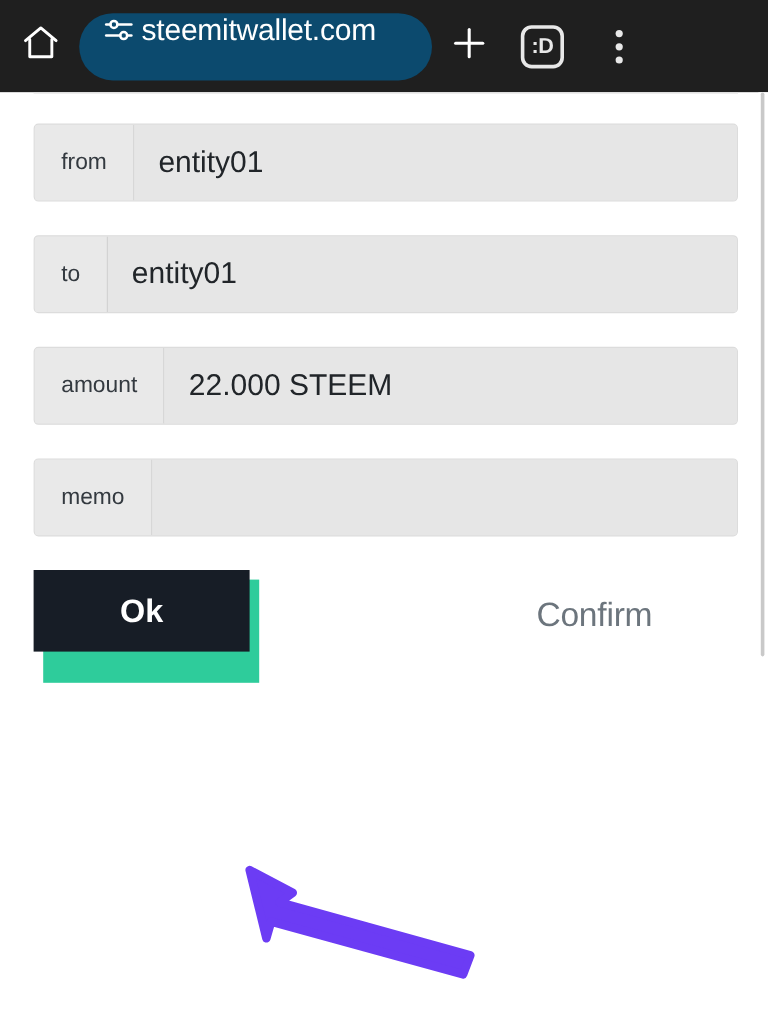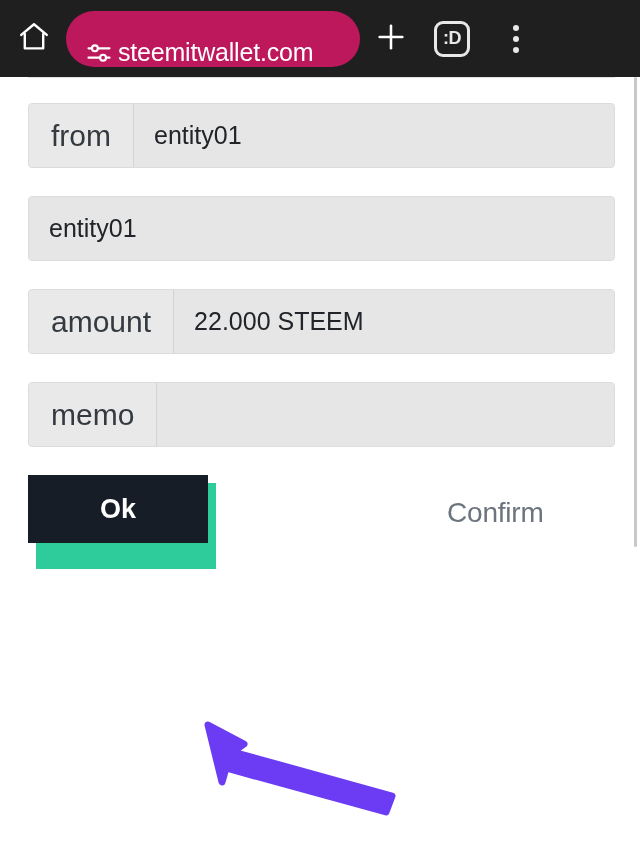--- a/index.html
+++ b/index.html
@@ -35,24 +35,24 @@
     align-items: center;
     justify-content: center;
     flex: 0 0 auto;
   }
 
   .url-pill {
     height: 56px;
     flex: 0 0 auto;
     width: 294px;
     margin-left: 4px;
-    background: #be185d;
+    background: #0c4a6e;
     border-radius: 28px;
     display: flex;
-    align-items: flex-end;
+    align-items: flex-start;
     overflow: hidden;
   }
 
   .url-tune-icon {
     flex: 0 0 auto;
     margin-left: 19px;
     margin-right: 10px;
     display: flex;
     align-items: center;
   }
@@ -155,21 +155,21 @@
     overflow: hidden;
   }
 
   .field-label {
     flex: 0 0 auto;
     background: #e9e9e9;
     border-right: 1px solid #d3d3d3;
     display: flex;
     align-items: center;
     padding: 0 22px;
-    font-size: 30px;
+    font-size: 19px;
     color: #343a40;
   }
 
   .field-value {
     flex: 1 1 auto;
     background: #e6e6e6;
     display: flex;
     align-items: center;
     padding: 16px 20px;
     font-size: 25px;
@@ -320,20 +320,21 @@
   <div class="divider"></div>
 
   <div class="form-area">
 
     <div class="field-row">
       <div class="field-label">from</div>
       <div class="field-value">entity01</div>
     </div>
 
     <div class="field-row">
+      <div class="field-label">to</div>
       <div class="field-value">entity01</div>
     </div>
 
     <div class="field-row">
       <div class="field-label">amount</div>
       <div class="field-value">22.000 STEEM</div>
     </div>
 
     <div class="field-row">
       <div class="field-label">memo</div>

